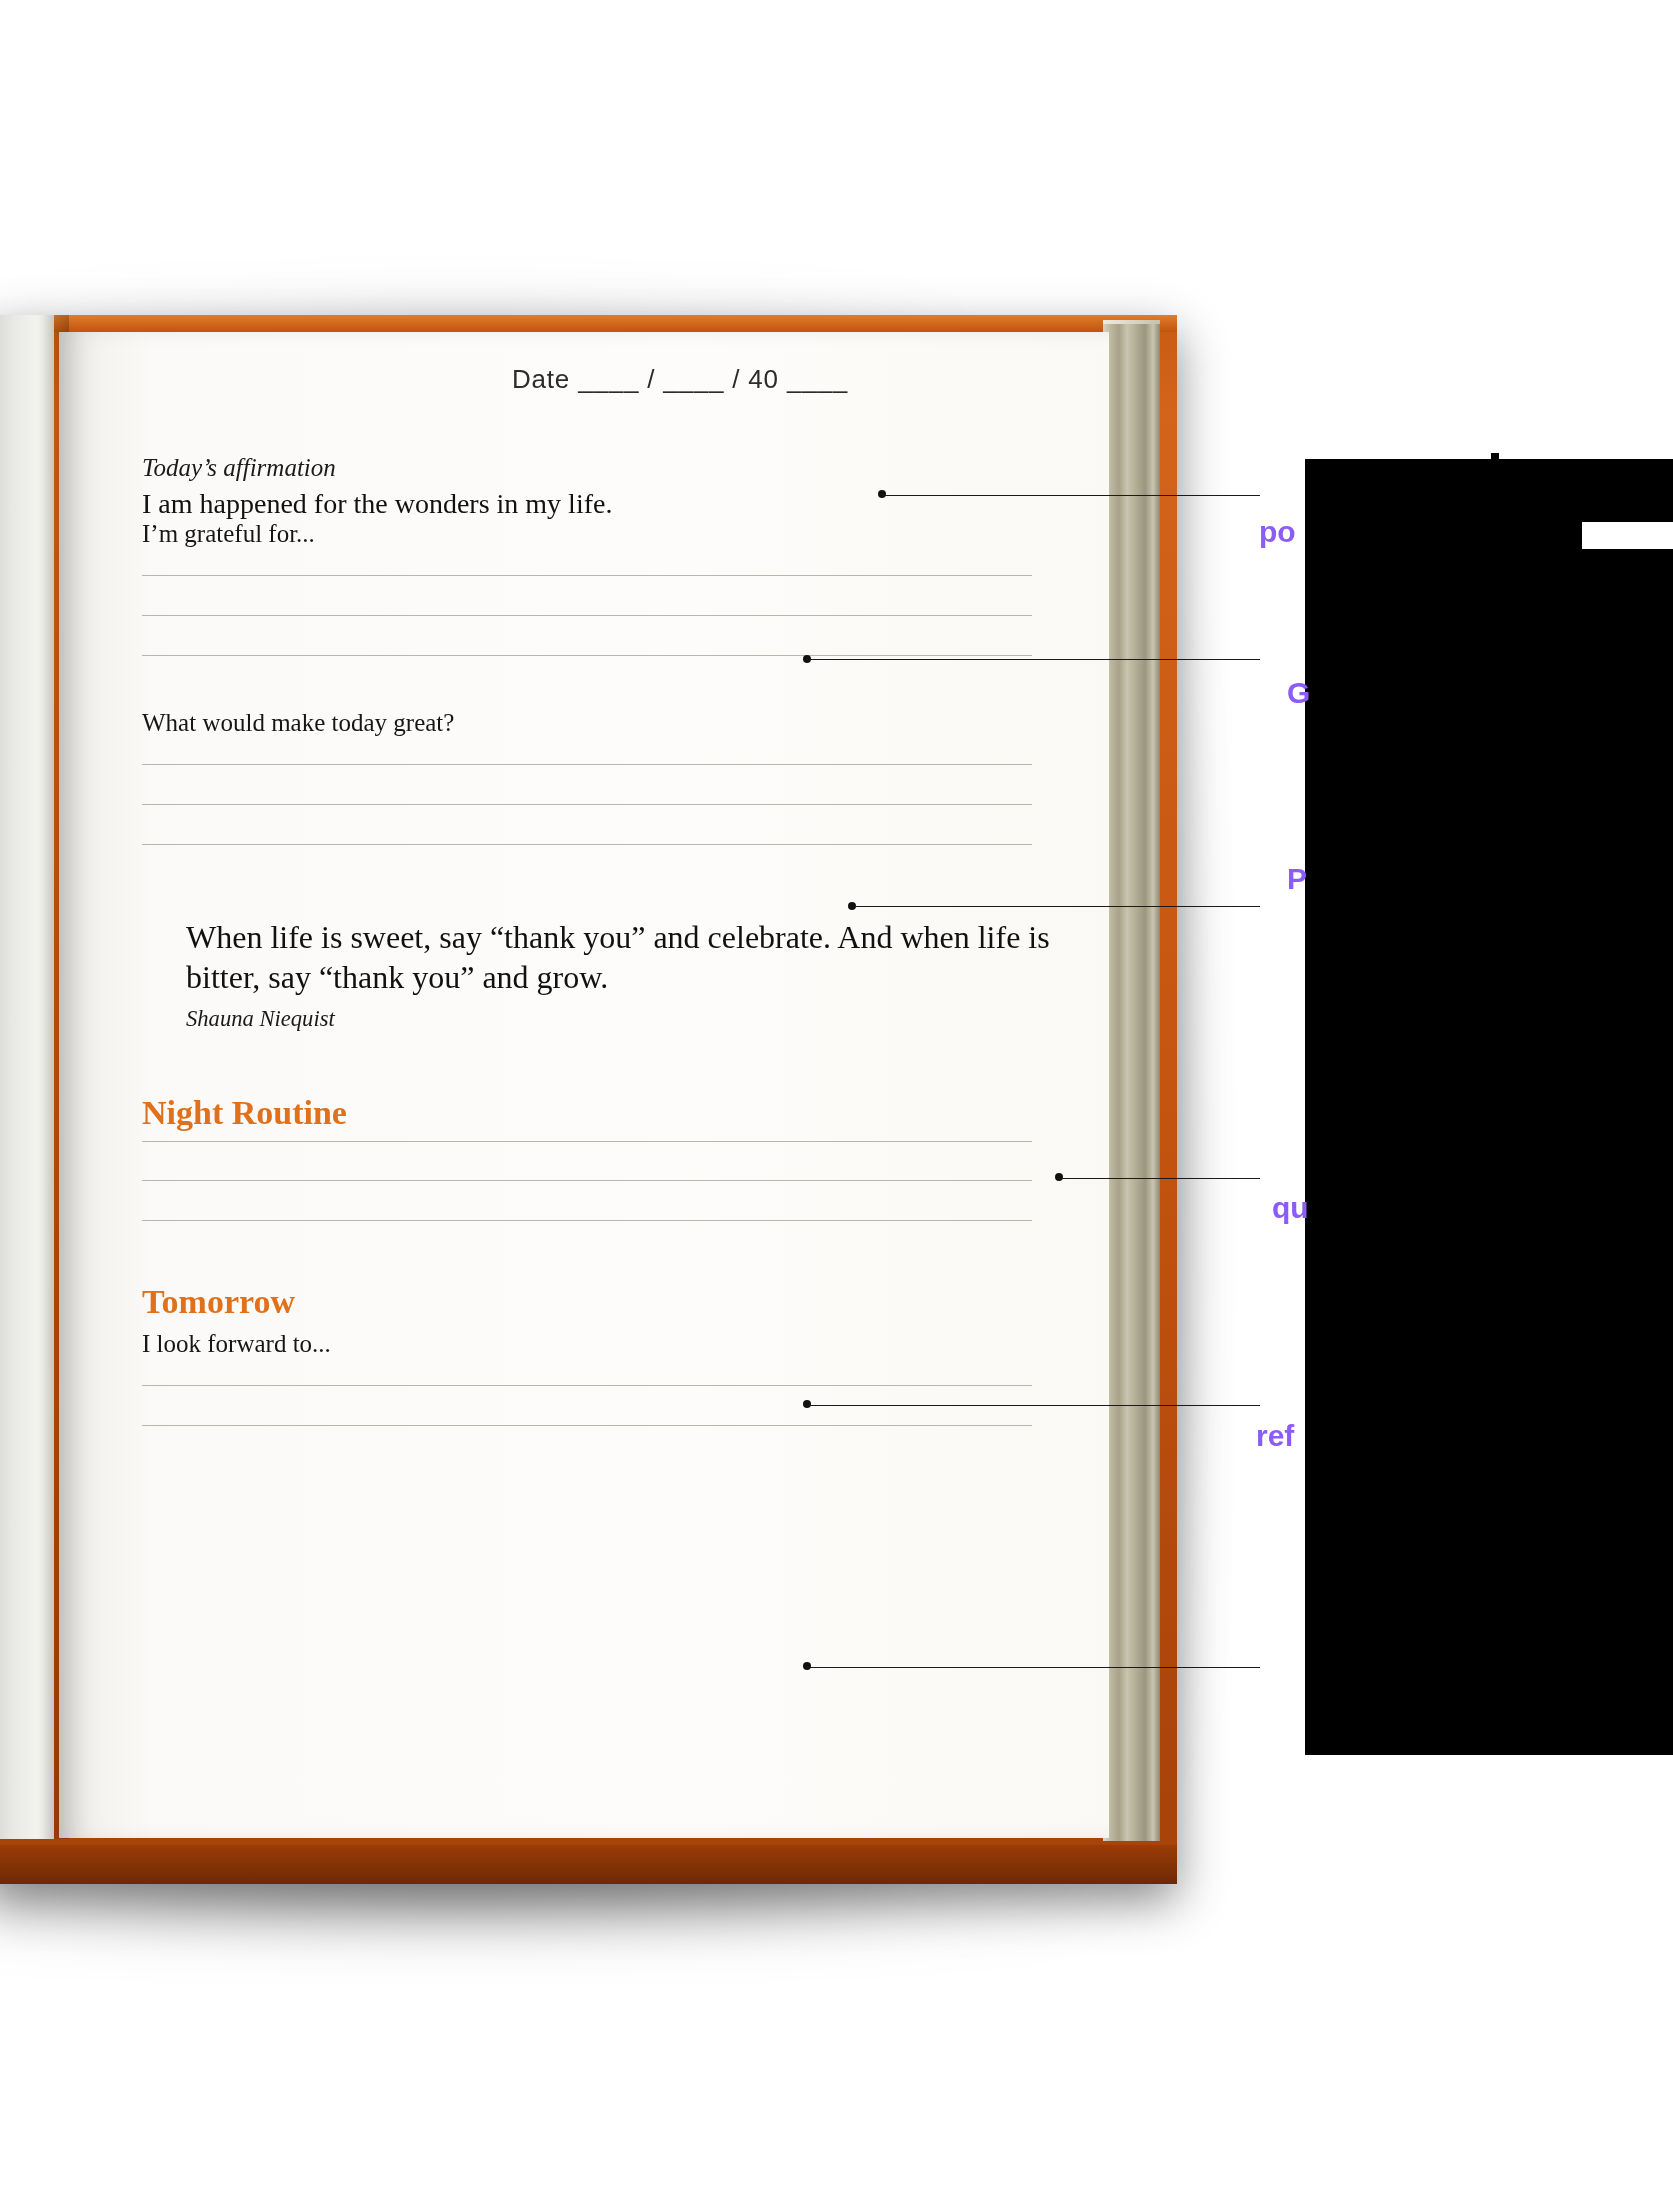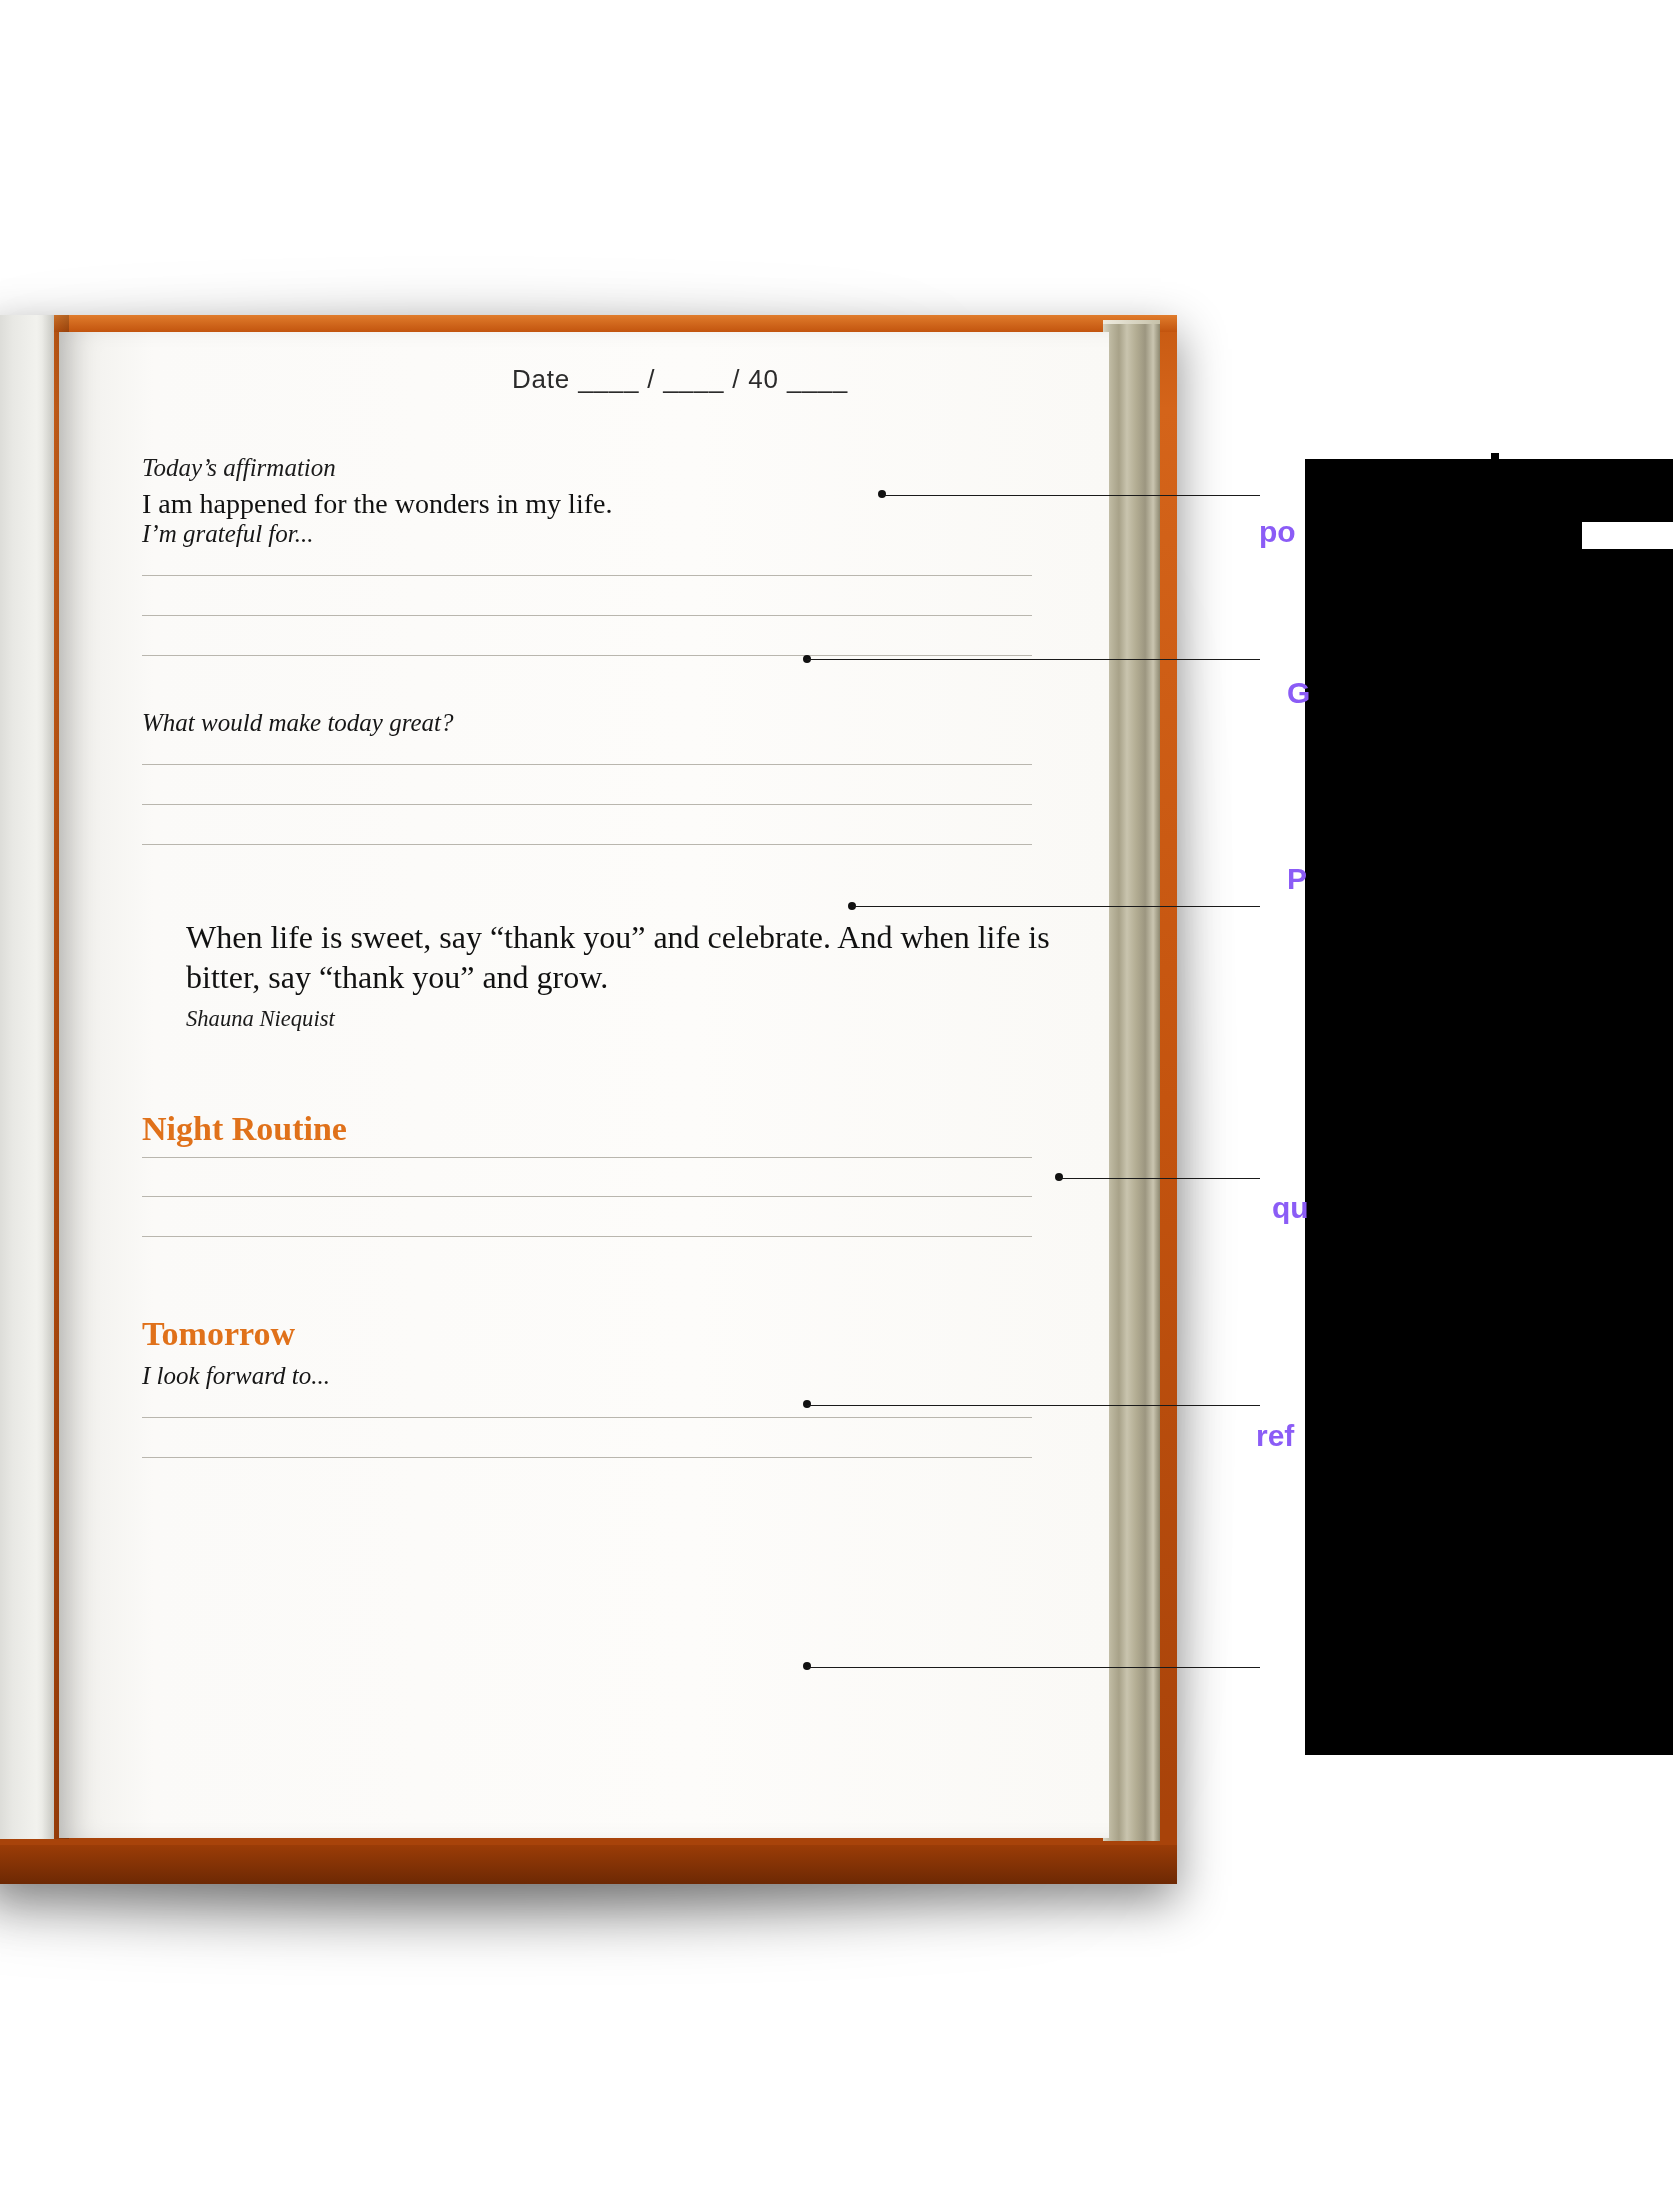--- a/index.html
+++ b/index.html
@@ -138,25 +138,24 @@
     color: #111;
     margin: 0;
   }
 
   .section-title {
     font-family: "Liberation Serif", serif;
     font-size: 34px;
     color: #e0711a;
     margin: 59px 0 9px 0;
   }
-  .section-title.tight { margin-top: 78px; }
+  .section-title.tight { margin-top: 62px; }
 
   .prompt {
     font-family: "Liberation Serif", serif;
-    font-style: italic;
     font-size: 25px;
     color: #161616;
     margin: 0 0 27px 0;
   }
 
   .rules {
     margin: 0 0 0 0;
     width: 890px;
   }
   .rule {

